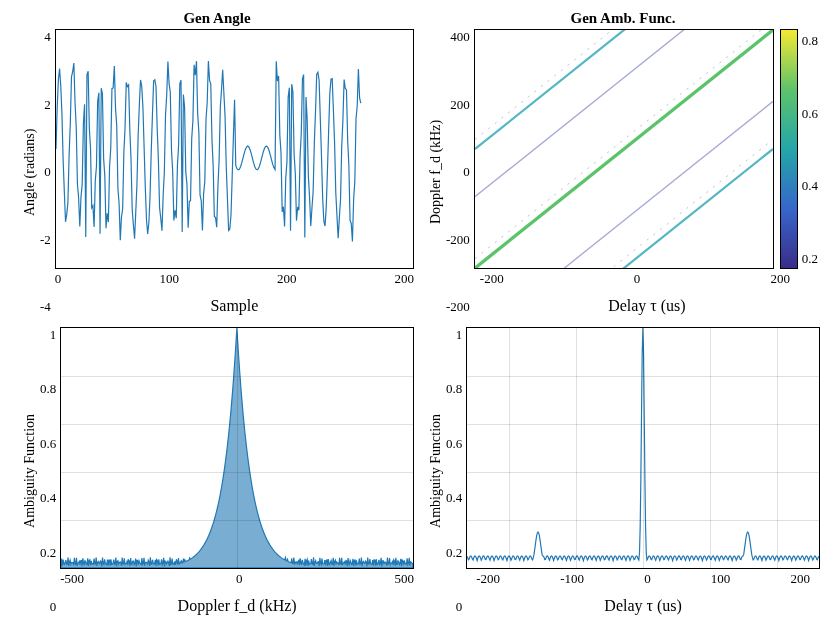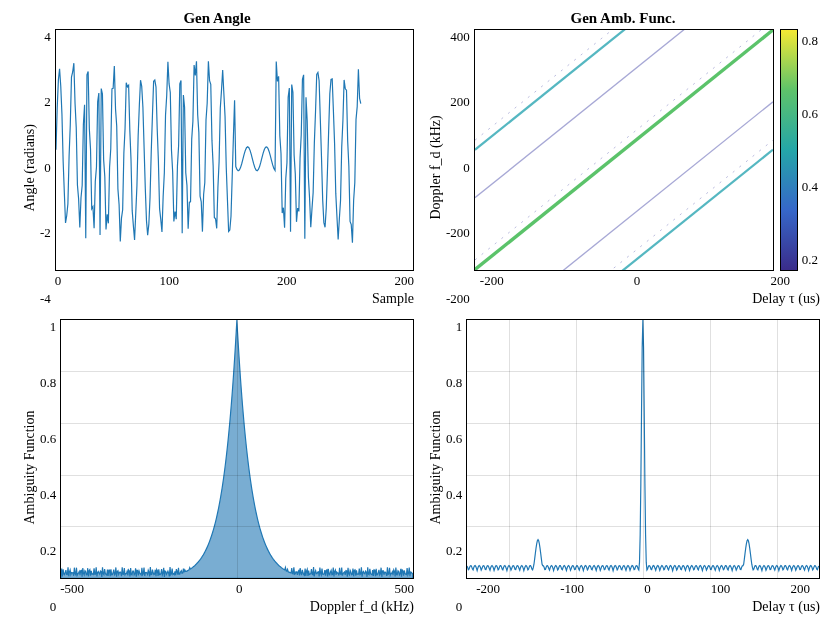--- a/index.html
+++ b/index.html
@@ -42,24 +42,24 @@
   }
   .ylabel {
     writing-mode: vertical-rl;
     transform: rotate(180deg);
     font-size: 14px;
     color: #000;
     text-align: center;
     padding: 0 2px;
   }
   .xlabel {
-    font-size: 14px;
-    color: #000;
-    text-align: right;
-    margin-top: 2px;
+    font-size: 16px;
+    color: #000;
+    text-align: center;
+    margin-top: 10px;
   }
   .axes-box {
     border: 1px solid #000;
     background: #fff;
     flex: 1;
     position: relative;
     overflow: hidden;
   }
   .yticks {
     display: flex;

